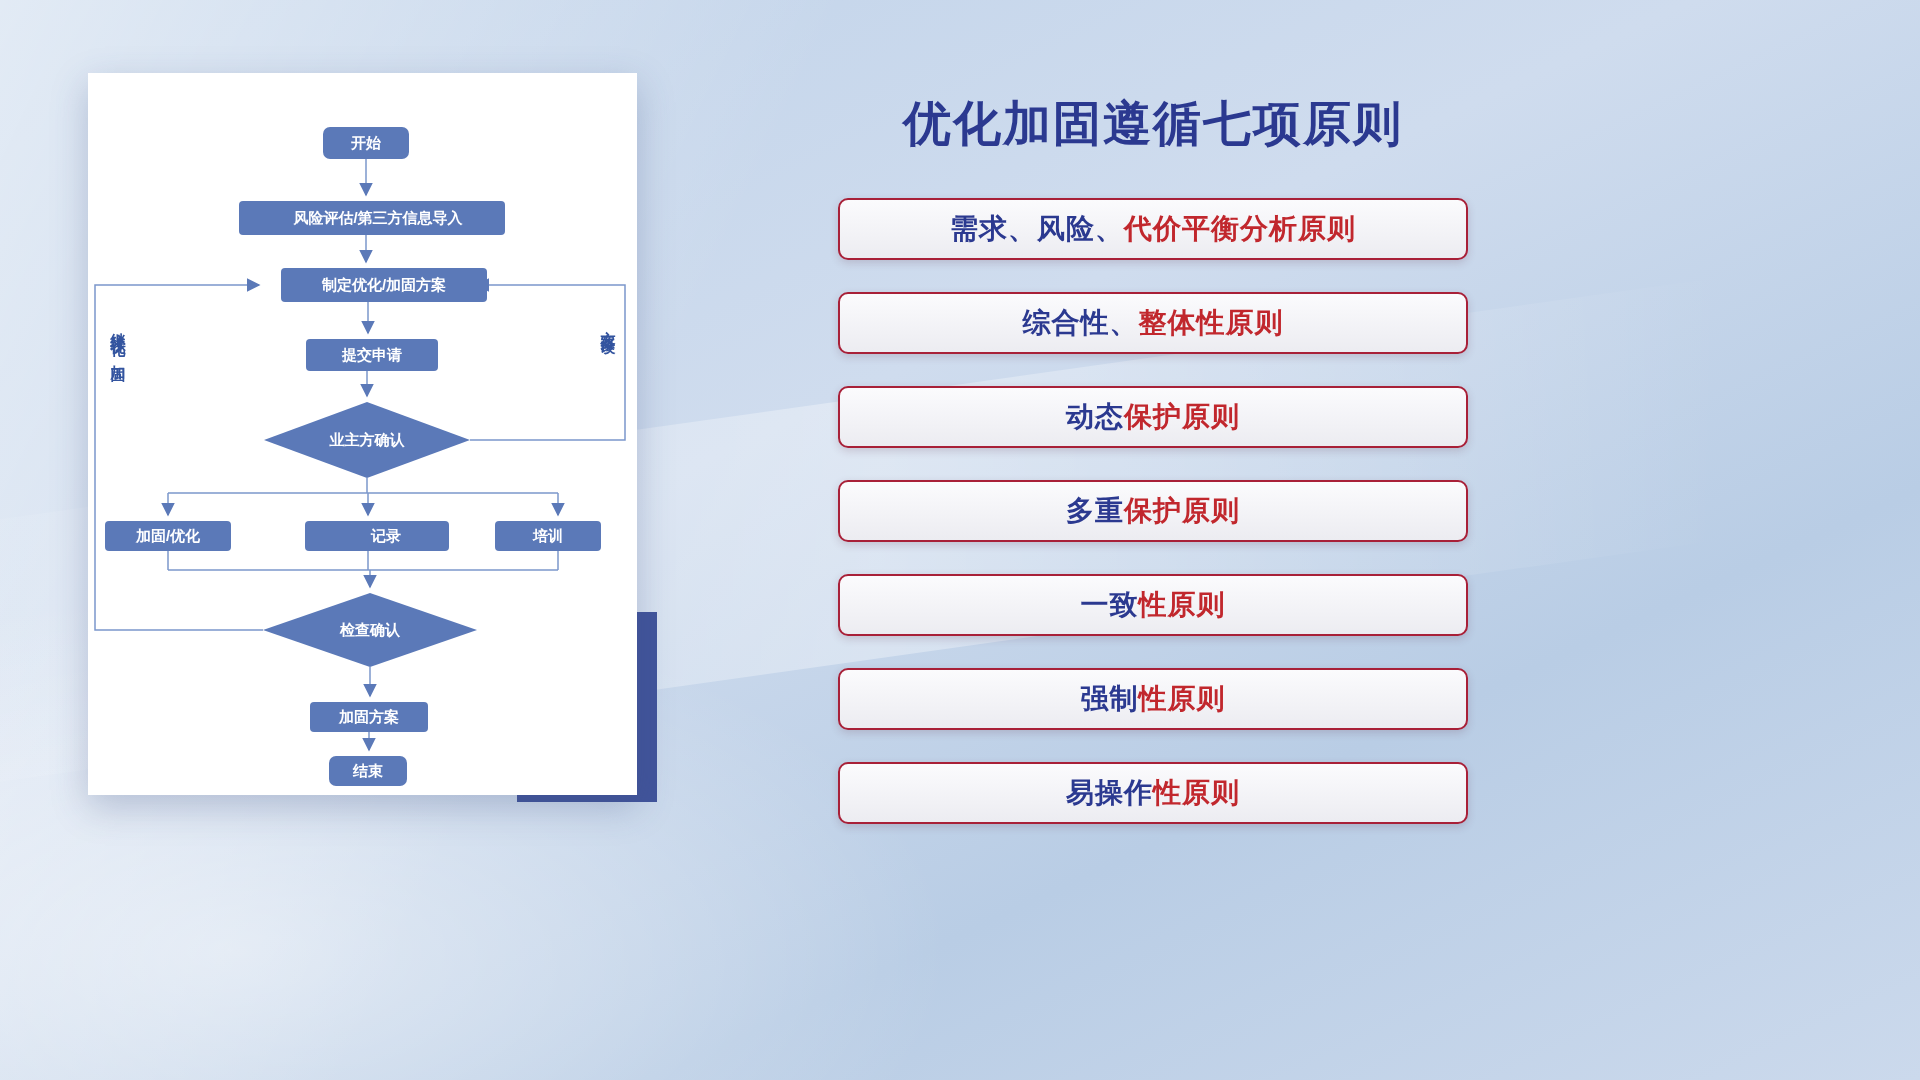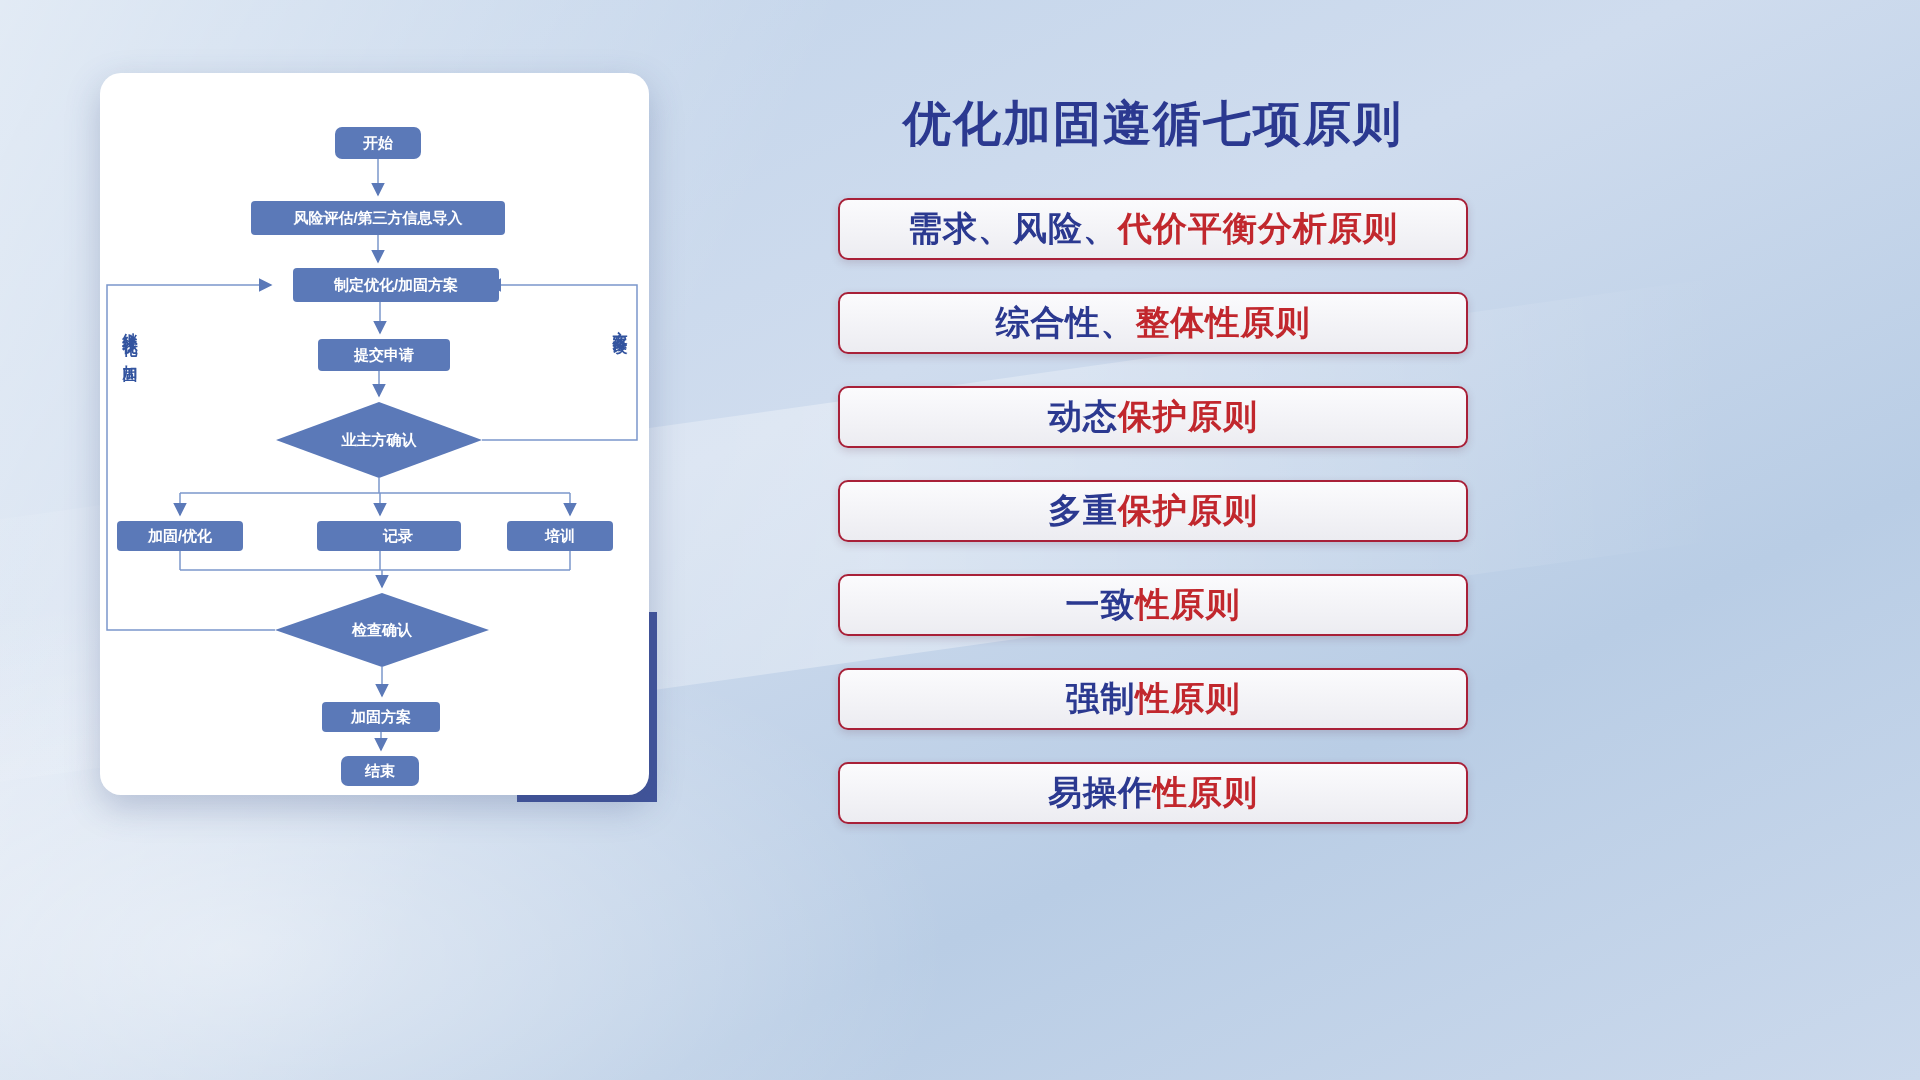--- a/index.html
+++ b/index.html
@@ -18,24 +18,23 @@
     position:absolute;left:-200px;top:380px;width:2400px;height:260px;
     background:linear-gradient(100deg, rgba(255,255,255,0) 0%, rgba(255,255,255,0.35) 45%, rgba(255,255,255,0) 80%);
     transform:rotate(-8deg);pointer-events:none;
   }
   
   .accent-rect{
     position:absolute;left:517px;top:612px;width:140px;height:190px;
     background:#41549b;z-index:1;
   }
   .card{
-    position:absolute;left:100px;top:73px;width:549px;height:722px;
+    position:absolute;left:88px;top:73px;width:549px;height:722px;
     background:#ffffff;z-index:2;
     box-shadow:0 12px 34px rgba(60,80,130,0.28);
-    border-radius:21px;
   }
   .card svg{position:absolute;left:0;top:0;z-index:1;}
   .fnode{
     position:absolute;z-index:2;
     background:#5b79b8;color:#ffffff;font-weight:700;font-size:15px;
     display:flex;align-items:center;justify-content:center;
     border-radius:4px;text-align:center;line-height:1.1;
   }
   .fnode.cap{border-radius:7px;}
   .fdiamond{
@@ -58,21 +57,21 @@
   .principles{
     position:absolute;left:838px;top:198px;width:630px;z-index:2;
     display:flex;flex-direction:column;gap:32px;
   }
   .principle{
     height:58px;border-radius:10px;
     background:linear-gradient(#fbfbfd,#ececf1);
     border:2px solid #a82038;
     box-shadow:0 3px 8px rgba(90,40,60,0.18);
     display:flex;align-items:center;justify-content:center;
-    font-size:34px;font-weight:700;letter-spacing:1px;
+    font-size:28px;font-weight:700;letter-spacing:1px;
   }
 </style>
 </head>
 <body>
 
 <div class="stage">
   <div class="streak"></div>
 
   <div class="accent-rect"></div>
 
@@ -100,21 +99,21 @@
         <path d="M282,497 V514" marker-end="url(#arw)"></path>
         <path d="M282,594 V623" marker-end="url(#arw)"></path>
         <path d="M281,659 V677" marker-end="url(#arw)"></path>
         <path d="M175,557 H7 V212 H171" marker-end="url(#arw)"></path>
         <path d="M382,367 H537 V212 H389" marker-end="url(#arw)"></path>
       </g>
     </svg>
 
     <div class="fnode cap" style="left:235px;top:54px;width:86px;height:32px;">开始</div>
 
-    <div class="fnode" style="left:151px;top:128px;width:254px;height:34px;">风险评估/第三方信息导入</div>
+    <div class="fnode" style="left:151px;top:128px;width:254px;height:34px;padding-left:12px;">风险评估/第三方信息导入</div>
 
     <div class="fnode" style="left:177px;top:195px;width:206px;height:34px;margin-left:16px;">制定优化/加固方案</div>
 
     <div class="fnode" style="left:218px;top:266px;width:132px;height:32px;">提交申请</div>
 
     <div class="fdiamond" style="left:176px;top:329px;width:206px;height:76px;">业主方确认</div>
 
     <div class="fnode" style="left:17px;top:448px;width:126px;height:30px;">加固/优化</div>
 
     <div class="fnode" style="left:217px;top:448px;width:126px;height:30px;padding-left:18px;">记录</div>

